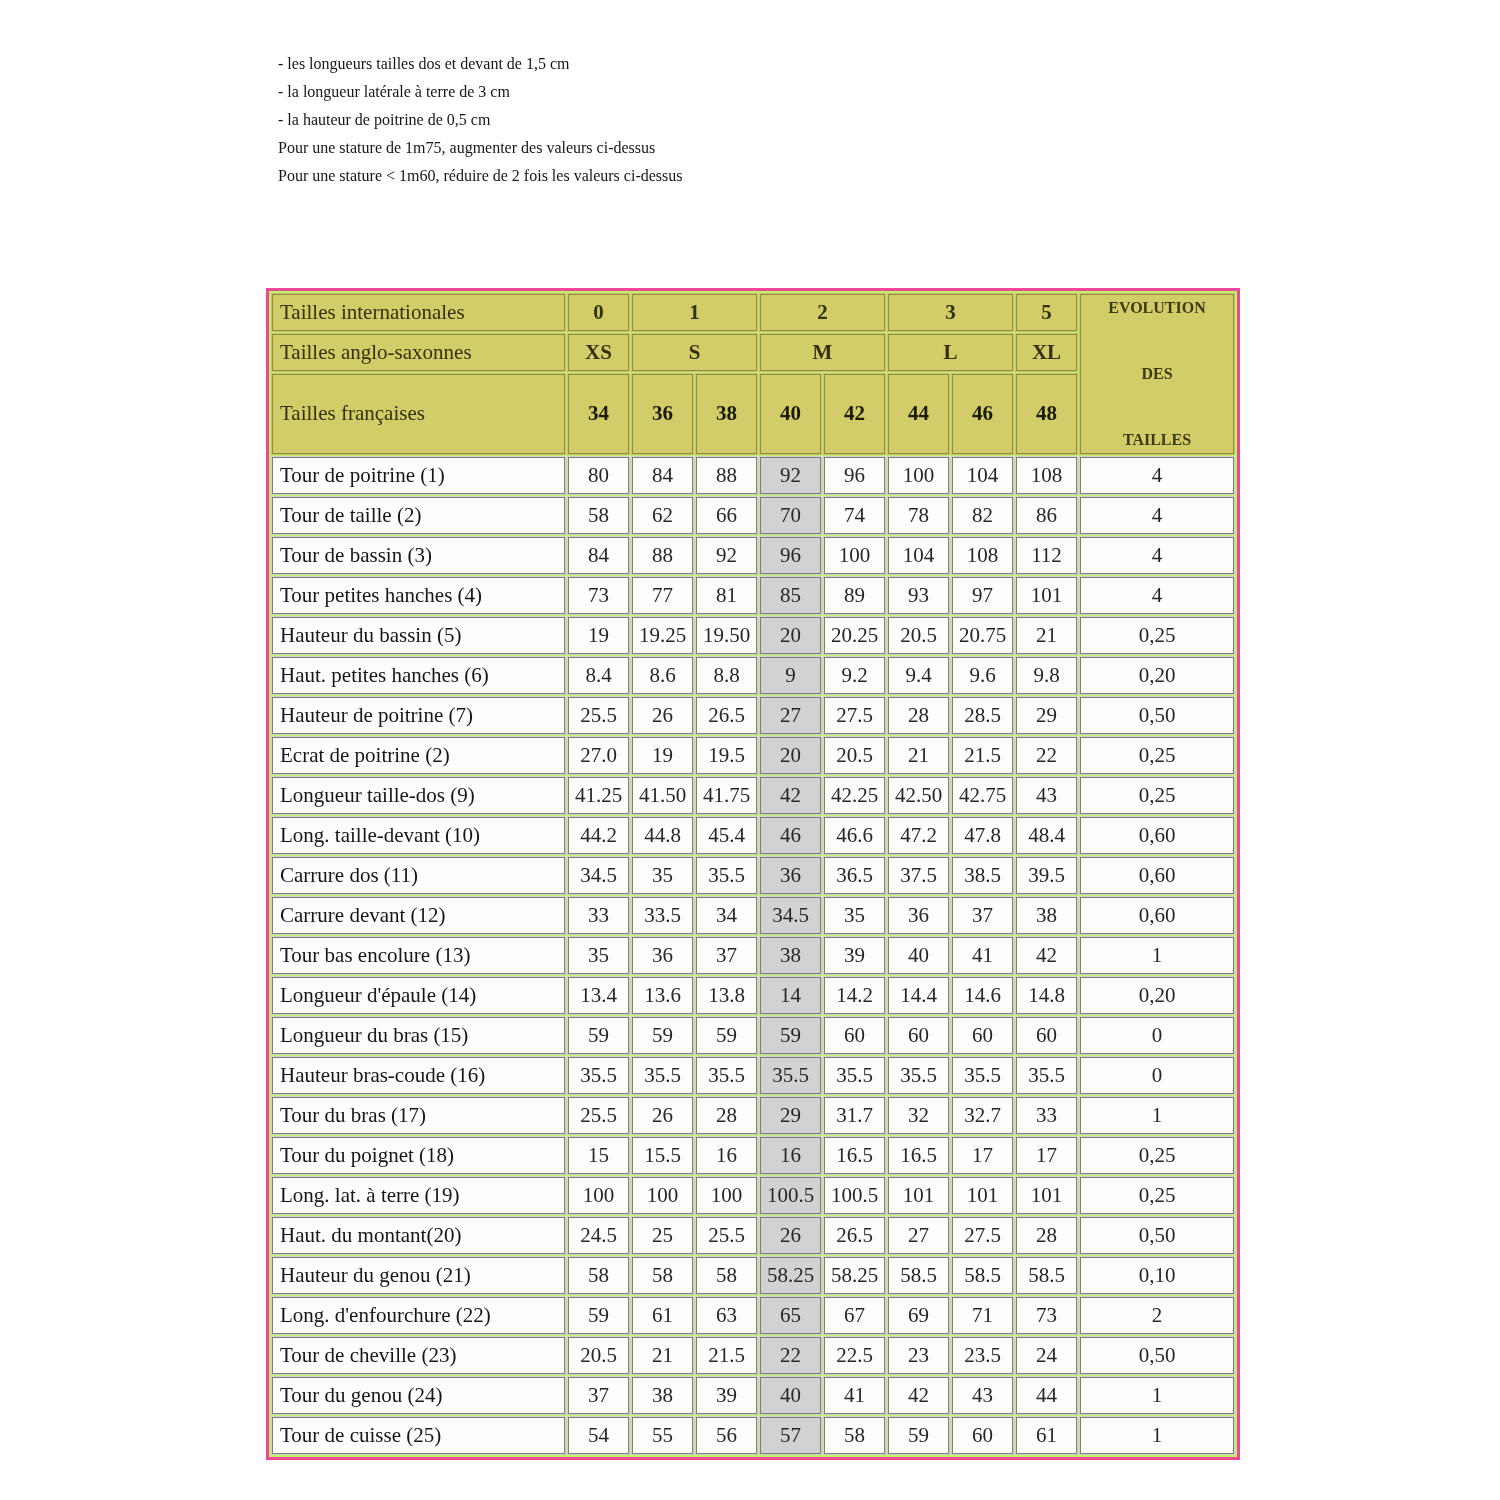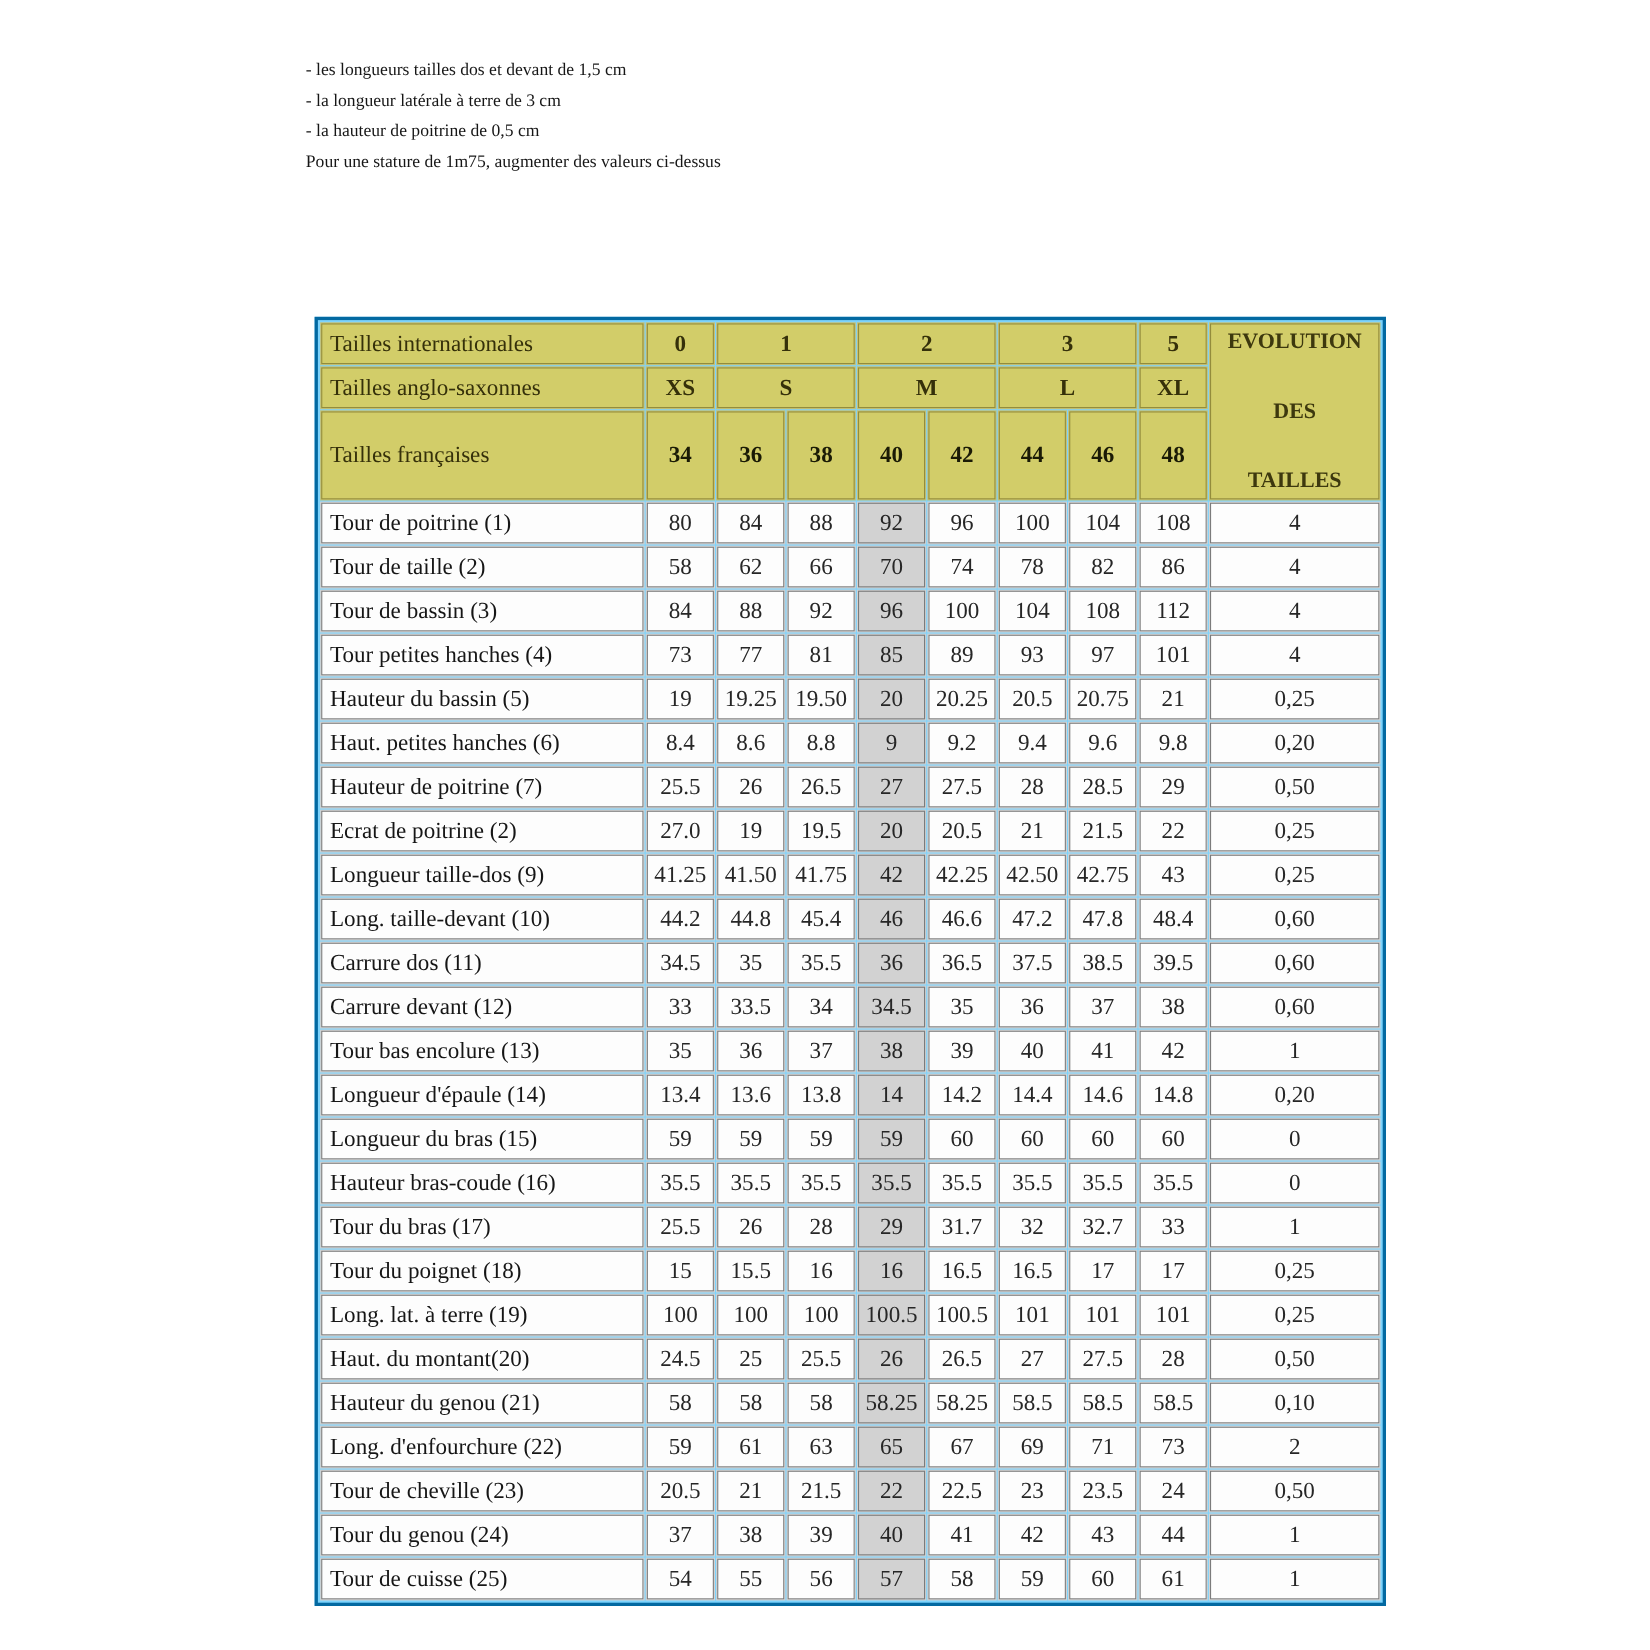--- a/index.html
+++ b/index.html
@@ -11,24 +11,23 @@
   .intro {
     position: absolute; left: 278px; top: 50px;
     font-size: 16px; line-height: 28px; white-space: nowrap;
   }
   .intro .line { height: 28px; }
 
   table.size-chart {
     position: absolute; left: 266px; top: 288px;
     border-collapse: separate; border-spacing: 3px;
     table-layout: fixed;
-    border: 3px solid #0369a1;
-    background: #7dd3fc;
+    border: 3px solid #ec4899;
+    background: #bef264;
     font-size: 21px;
-    margin-left: 20px;
   }
   td {
     border: 1px solid #7b7b7b;
     box-shadow: 0 0 0 1px #d2d2d2;
     background: #fdfdfd;
     text-align: center; vertical-align: middle;
     height: 35px; padding: 0;
     overflow: hidden; white-space: nowrap;
   }
   td.row-label { text-align: left; padding-left: 7px; }
@@ -39,34 +38,35 @@
     color: #35300a;
   }
   tr.hdr-row td { height: 34px; }
   tr.hdr-row td.head-val { font-weight: bold; }
   tr.french-row td { height: 76px; }
   tr.french-row td.head-val { font-weight: bold; color: #1a1a05; }
   td.evolution-head { vertical-align: middle; }
   .evo-stack {
     display: flex; flex-direction: column; justify-content: space-between;
     height: 150px; padding: 4px 0;
-    font-weight: bold; font-size: 20px; color: #3d380e;
+    font-weight: bold; font-size: 16px; color: #3d380e;
   }
   td.hl { background: var(--highlight-bg, #d2d2d2); }
   td.val { color: #262626; }
   td.evo { color: #262626; }
 </style>
 </head>
 <body>
 
 <div class="intro">
   <div class="line">- les longueurs tailles dos et devant de 1,5 cm</div>
   <div class="line">- la longueur latérale à terre de 3 cm</div>
   <div class="line">- la hauteur de poitrine de 0,5 cm</div>
   <div class="line">Pour une stature de 1m75, augmenter des valeurs ci-dessus</div>
+  <div class="line">Pour une stature &lt; 1m60, réduire de 2 fois les valeurs ci-dessus</div>
 </div>
 
 <table class="size-chart">
   <colgroup>
     <col style="width:293px">
     <col style="width:61px">
       <col style="width:61px">
       <col style="width:61px">
       <col style="width:61px">
     <col style="width:61px">

